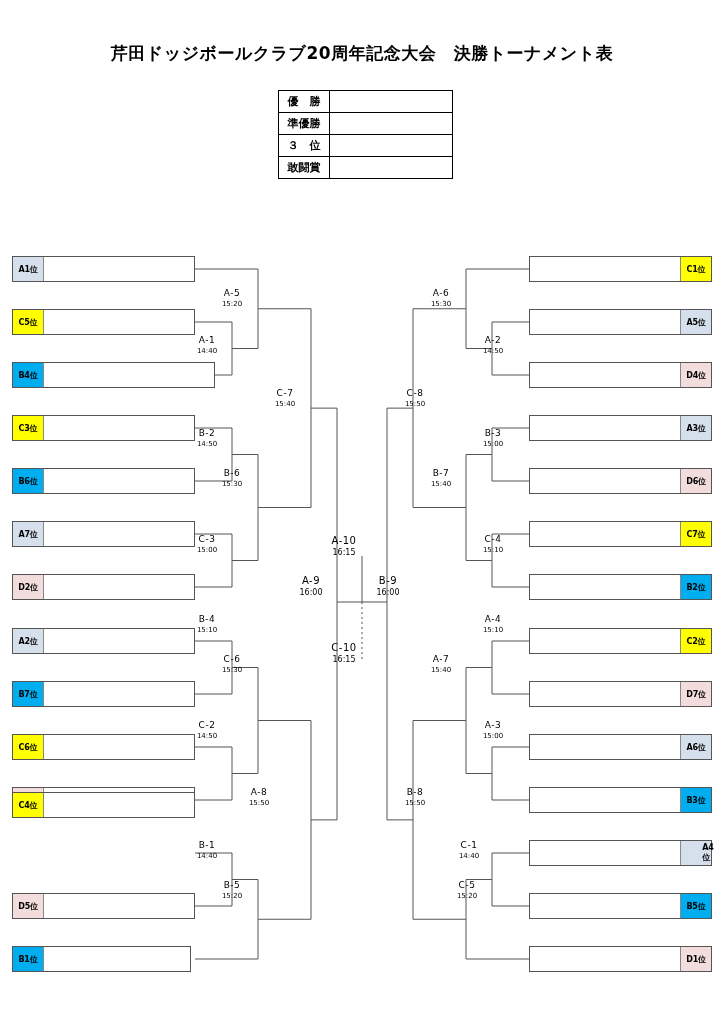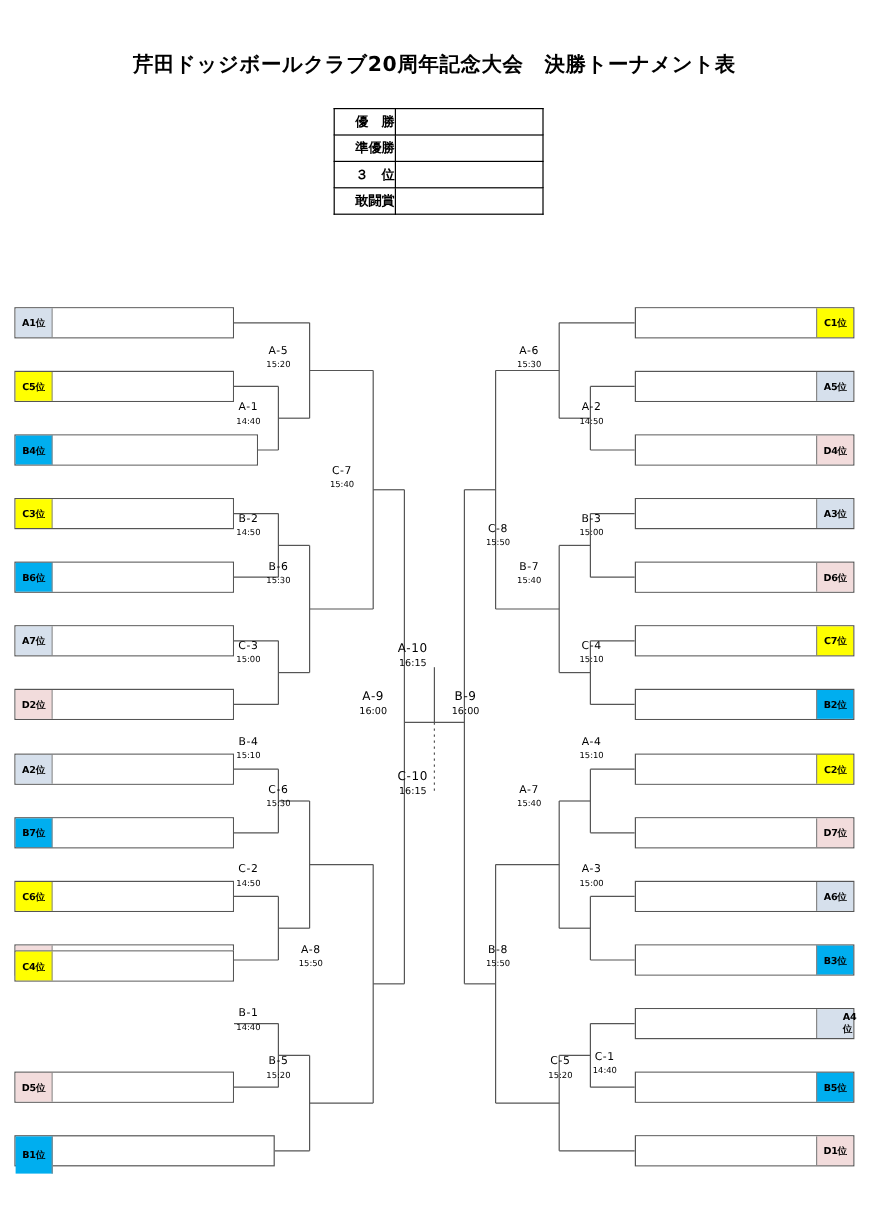--- a/index.html
+++ b/index.html
@@ -20,21 +20,21 @@
   
   .result-table{
     position:absolute;left:278px;top:90px;
     border-collapse:collapse;
   }
   .result-table td{
     border:1px solid #000;height:21px;padding:0;
     font-size:11px;font-family:"DejaVu Sans","Liberation Sans",sans-serif;
   }
   .result-table td.lbl{
-    width:50px;text-align:right;font-weight:bold;letter-spacing:0px;
+    width:50px;text-align:center;font-weight:bold;letter-spacing:0px;
   }
   .result-table td.val{width:122px;}
 
   
   #bracket{position:absolute;left:0;top:0;width:724px;height:1024px;}
 
   
   .slot{
     position:absolute;height:26px;box-sizing:border-box;
     border:1px solid #555;background:#fff;
@@ -219,21 +219,21 @@
         <div class="name"></div>
       </div>
       <div class="slot left" style="left: 12px; top: 792px; width: 183px;">
         <div class="tag" style="background: rgb(255, 255, 0);">C4位</div>
         <div class="name"></div>
       </div>
       <div class="slot left" style="left: 12px; top: 893px; width: 183px;">
         <div class="tag" style="background: rgb(242, 220, 220);">D5位</div>
         <div class="name"></div>
       </div>
-      <div class="slot left" style="left: 12px; top: 946px; width: 217px; flex-direction: column;">
+      <div class="slot left" style="left: 12px; top: 946px; width: 179px;">
         <div class="tag" style="background: rgb(0, 174, 239);">B1位</div>
         <div class="name"></div>
       </div>
       <div class="slot right" style="left: 529px; top: 256px; width: 183px;">
         <div class="name"></div>
         <div class="tag" style="background: rgb(255, 255, 0);">C1位</div>
       </div>
       <div class="slot right" style="left: 529px; top: 309px; width: 183px;">
         <div class="name"></div>
         <div class="tag" style="background: rgb(214, 224, 236);">A5位</div>
@@ -353,21 +353,21 @@
         <div class="time">16:00</div>
       </div>
       <div class="match" style="left: 419px; top: 288px; width: 44px;">
         <div class="code">A-6</div>
         <div class="time">15:30</div>
       </div>
       <div class="match" style="left: 471px; top: 335px; width: 44px;">
         <div class="code">A-2</div>
         <div class="time">14:50</div>
       </div>
-      <div class="match" style="left: 393px; top: 388px; width: 44px; margin-top: 48px;">
+      <div class="match" style="left: 393px; top: 388px; width: 44px;">
         <div class="code">C-8</div>
         <div class="time">15:50</div>
       </div>
       <div class="match" style="left: 471px; top: 428px; width: 44px;">
         <div class="code">B-3</div>
         <div class="time">15:00</div>
       </div>
       <div class="match" style="left: 419px; top: 468px; width: 44px;">
         <div class="code">B-7</div>
         <div class="time">15:40</div>
@@ -385,21 +385,21 @@
         <div class="time">15:40</div>
       </div>
       <div class="match" style="left: 471px; top: 720px; width: 44px;">
         <div class="code">A-3</div>
         <div class="time">15:00</div>
       </div>
       <div class="match" style="left: 393px; top: 787px; width: 44px;">
         <div class="code">B-8</div>
         <div class="time">15:50</div>
       </div>
-      <div class="match" style="left: 482px; top: 840px; width: 44px; margin-top: 36px;">
+      <div class="match" style="left: 447px; top: 840px; width: 44px;">
         <div class="code">C-1</div>
         <div class="time">14:40</div>
       </div>
       <div class="match" style="left: 445px; top: 880px; width: 44px;">
         <div class="code">C-5</div>
         <div class="time">15:20</div>
       </div>
     </div>
 
 </div>

